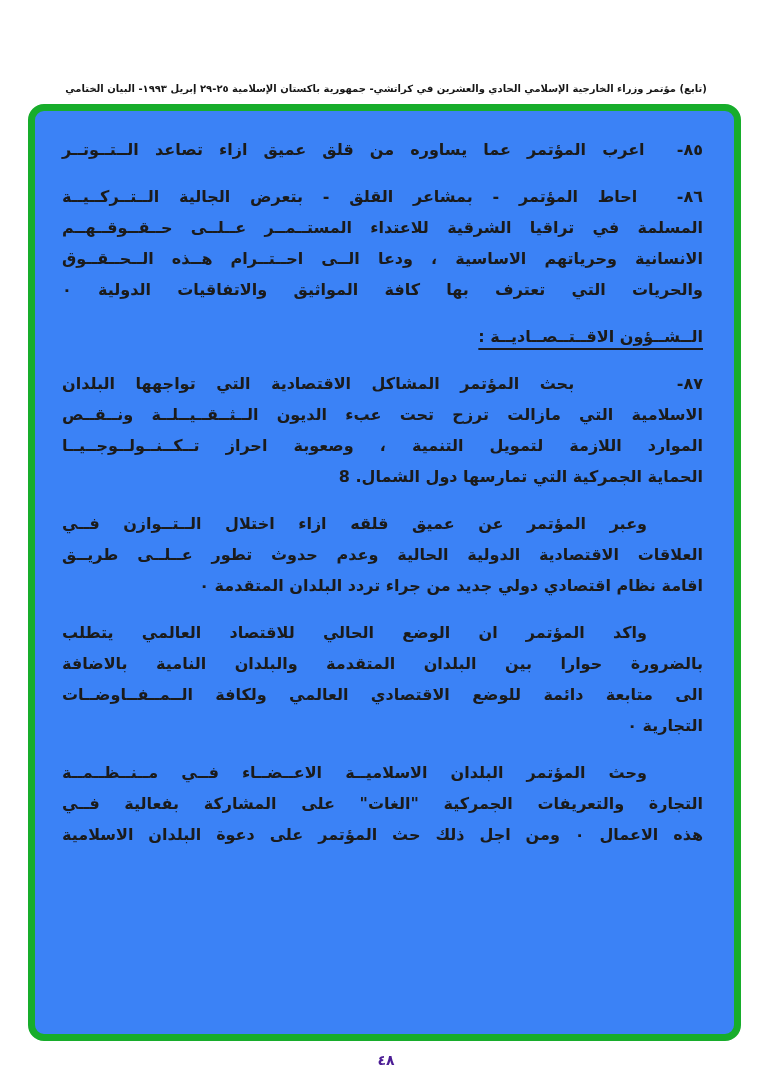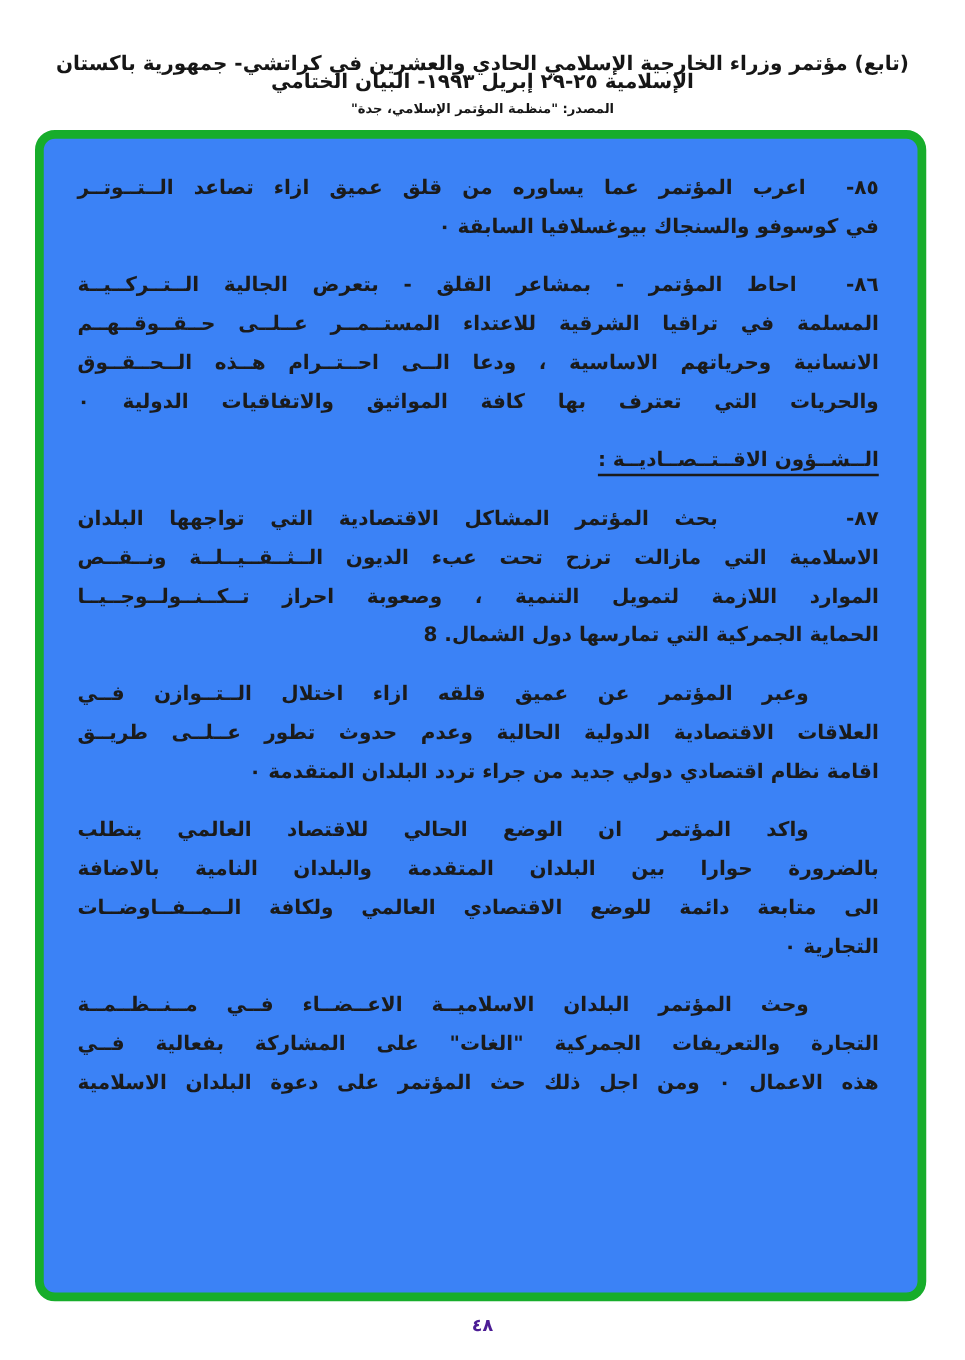--- a/index.html
+++ b/index.html
@@ -19,24 +19,25 @@
   .header {
     position: absolute;
     top: 44px;
     left: 0;
     right: 0;
     text-align: center;
     direction: rtl;
     color: #161616;
   }
   .header .title {
-    font-size: 16px;
+    font-size: 10px;
     font-weight: bold;
-    line-height: 14px;
+    line-height: 24px;
     padding: 0 10px;
+    margin-top: 33px;
   }
   .header .source {
     font-size: 10.5px;
     font-weight: bold;
     margin-top: 9px;
   }
   
   .frame {
     position: absolute;
     left: 28px;
@@ -99,21 +100,20 @@
   <header class="header">
     <div class="title">(تابع) مؤتمر وزراء الخارجية الإسلامي الحادي والعشرين في كراتشي- جمهورية باكستان الإسلامية ٢٥-٢٩ إبريل ١٩٩٣- البيان الختامي</div>
     <div class="source">المصدر: "منظمة المؤتمر الإسلامي، جدة"</div>
   </header>
 
   <main class="frame">
     <article class="doc">
 
       <div class="para">
         <div class="line just">٨٥-&nbsp; اعرب المؤتمر عما يساوره من قلق عميق ازاء تصاعد الــتــوتــر</div>
-        <div class="line">في كوسوفو والسنجاك بيوغسلافيا السابقة ٠</div>
       </div>
 
       <div class="para">
         <div class="line just">٨٦-&nbsp; احاط المؤتمر - بمشاعر القلق - بتعرض الجالية الــتــركــيــة</div>
         <div class="line just">المسلمة في تراقيا الشرقية للاعتداء المستــمــر عــلــى حــقــوقــهــم</div>
         <div class="line just">الانسانية وحرياتهم الاساسية ، ودعا الــى احــتــرام هــذه الــحــقــوق</div>
         <div class="line just">والحريات التي تعترف بها كافة المواثيق والاتفاقيات الدولية ٠</div>
       </div>
 
       <div>

